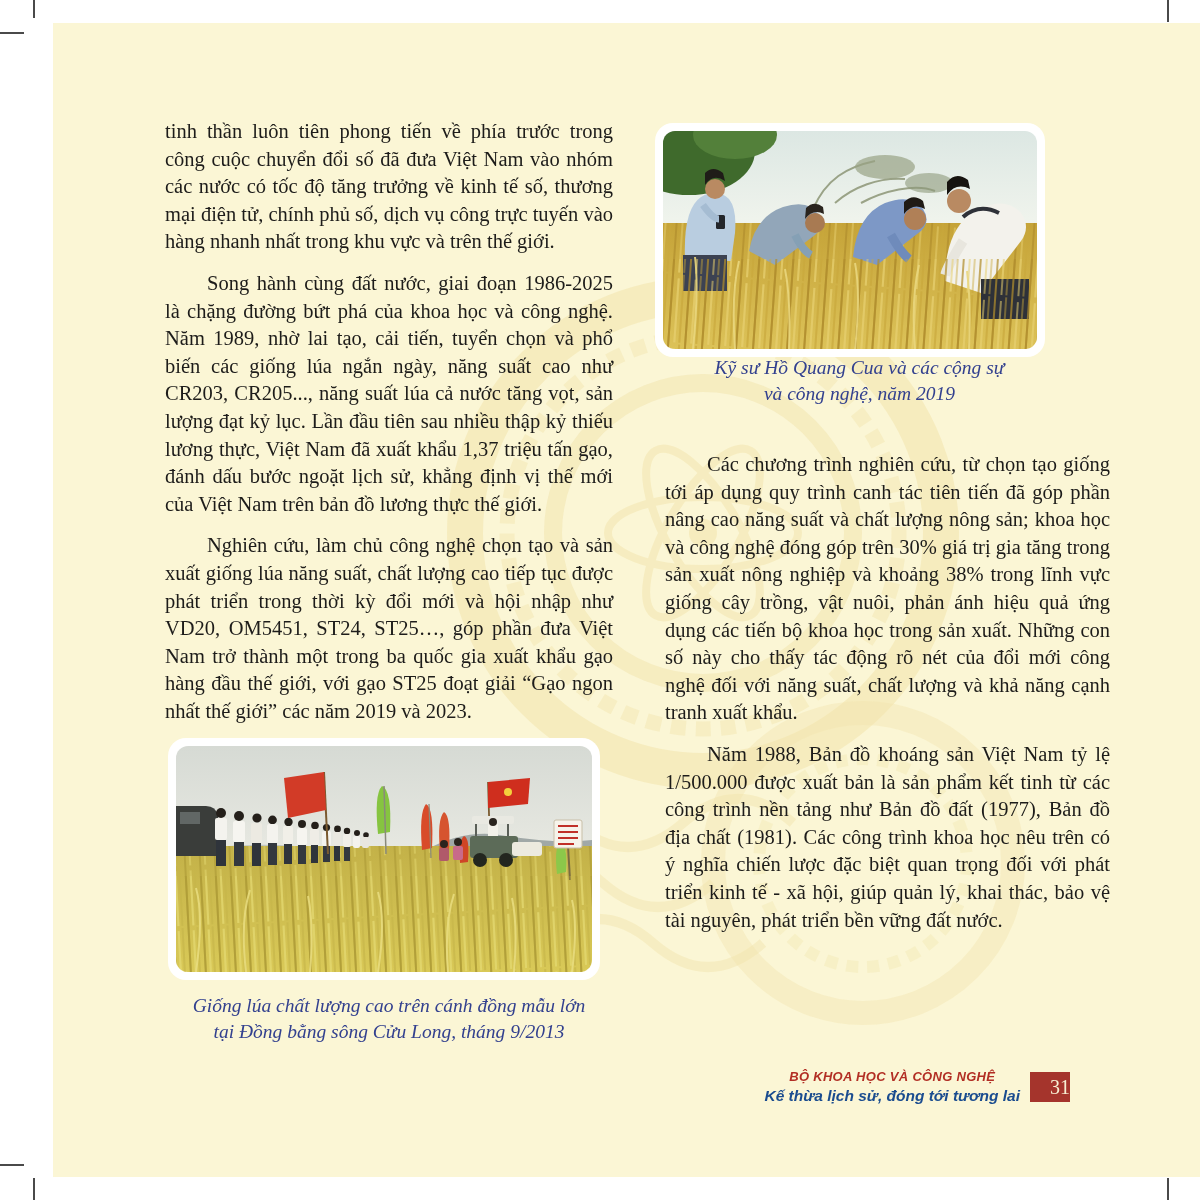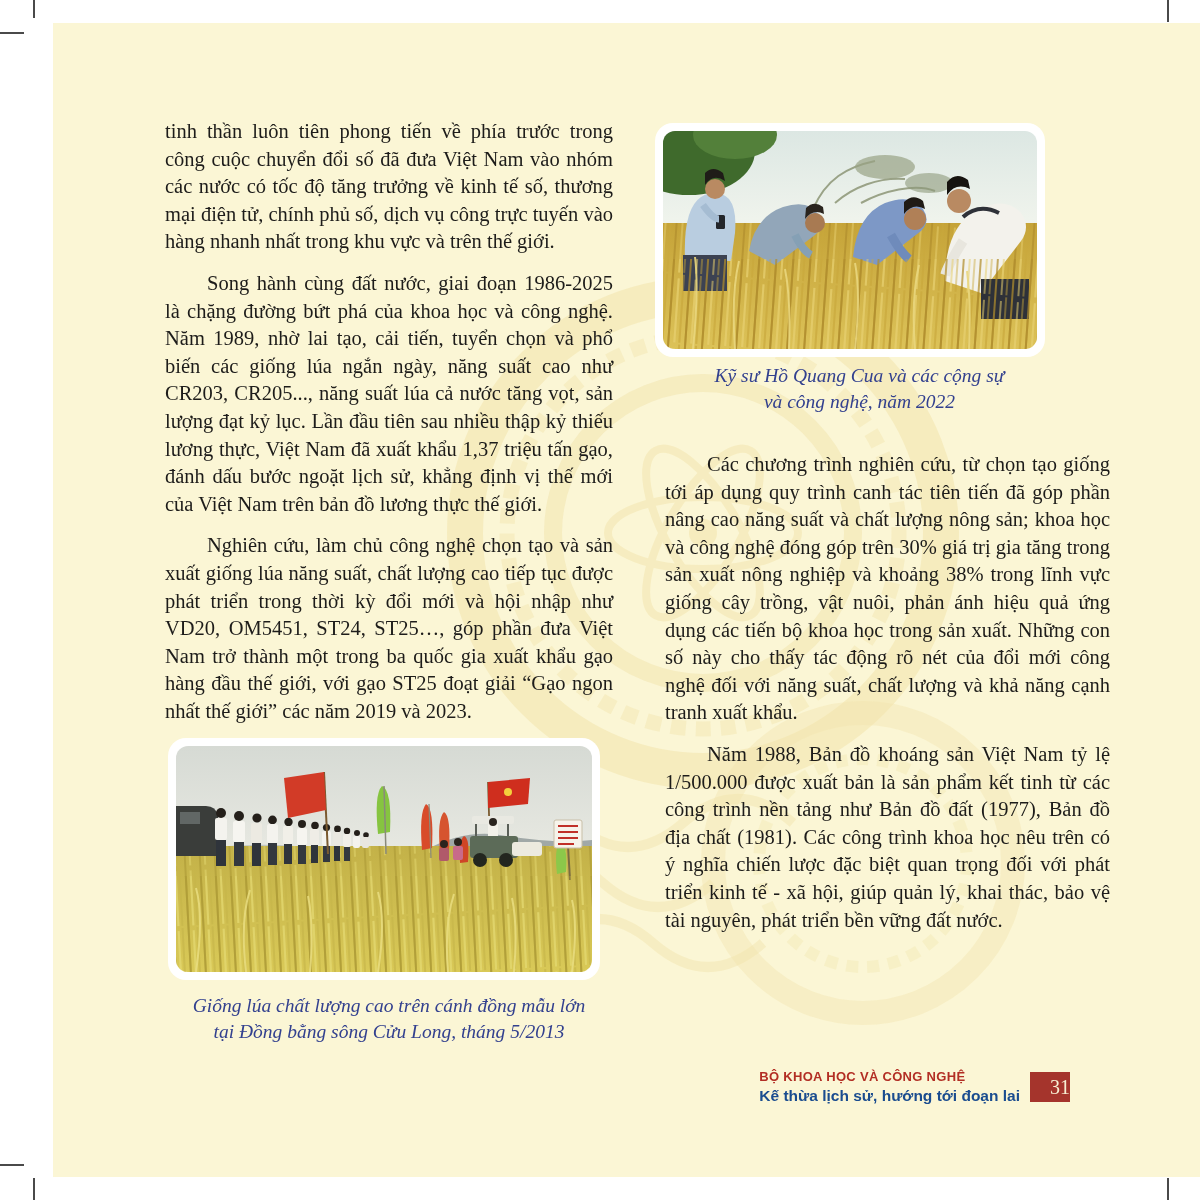--- a/index.html
+++ b/index.html
@@ -27,28 +27,28 @@
     box-sizing:border-box;
   }
   .photo-frame svg{display:block;border-radius:12px;}
   #photo-right{left:602px;top:100px;width:390px;height:234px;}
   #photo-left{left:115px;top:715px;width:432px;height:242px;}
   
   .caption{
     position:absolute;text-align:center;font-style:italic;
     color:var(--caption-blue,#33418F);font-size:19.5px;line-height:26px;
   }
-  #caption-right{left:584px;top:340px;width:445px;}
+  #caption-right{left:584px;top:332px;width:445px;}
   #caption-left{left:112px;top:970px;width:448px;}
   
   .footer{
     position:absolute;top:1046px;right:132px;display:flex;align-items:center;gap:10px;
     font-family:"Liberation Sans","DejaVu Sans",sans-serif;
   }
-  .footer-textblock{text-align:left;}
+  .footer-textblock{text-align:center;font-style:italic;}
   .footer-org{
     color:var(--footer-red,#B22E24);font-weight:bold;font-size:13px;letter-spacing:.3px;
   }
   .footer-tagline{
     color:var(--footer-blue,#1A4C8F);font-weight:bold;font-size:15.5px;margin-top:3px;
   }
   .page-number-box{
     width:40px;height:30px;background:var(--badge-red,#A5342C);
     display:flex;align-items:center;justify-content:flex-end;
     color:#F7EFD3;font-family:"Liberation Serif",serif;font-size:20px;
@@ -159,21 +159,21 @@
 
       <rect y="128" width="374" height="90" fill="url(#stalks1)" opacity="0.9"></rect>
       <g stroke="#e9d67d" stroke-width="2" fill="none" opacity="0.9">
         <path d="M30 218 q6 -60 2 -92 m40 92 q-4 -55 4 -88 m50 88 q2 -50 -4 -80 m70 80 q6 -55 0 -86 m60 86 q-4 -50 4 -84 m50 84 q2 -48 -2 -78"></path>
       </g>
     </svg>
   </div>
 
   <div class="caption" id="caption-right">
     <div>Kỹ sư Hồ Quang Cua và các cộng sự</div>
-    <div>và công nghệ, năm 2022</div>
+    <div>và công nghệ, năm 2019</div>
   </div>
 
   <div class="col" id="right-paragraphs">
     <p>Các chương trình nghiên cứu, từ chọn tạo giống tới áp dụng quy trình canh tác tiên tiến đã góp phần nâng cao năng suất và chất lượng nông sản; khoa học và công nghệ đóng góp trên 30% giá trị gia tăng trong sản xuất nông nghiệp và khoảng 38% trong lĩnh vực giống cây trồng, vật nuôi, phản ánh hiệu quả ứng dụng các tiến bộ khoa học trong sản xuất. Những con số này cho thấy tác động rõ nét của đổi mới công nghệ đối với năng suất, chất lượng và khả năng cạnh tranh xuất khẩu.</p>
     <p>Năm 1988, Bản đồ khoáng sản Việt Nam tỷ lệ 1/500.000 được xuất bản là sản phẩm kết tinh từ các công trình nền tảng như Bản đồ đất (1977), Bản đồ địa chất (1981). Các công trình khoa học nêu trên có ý nghĩa chiến lược đặc biệt quan trọng đối với phát triển kinh tế - xã hội, giúp quản lý, khai thác, bảo vệ tài nguyên, phát triển bền vững đất nước.</p>
   </div>
 
   <div class="photo-frame" id="photo-left">
     <svg width="416" height="226" viewBox="0 0 416 226">
       <defs>
@@ -307,26 +307,26 @@
 
       <rect y="130" width="416" height="96" fill="url(#stalks2)" opacity="0.95"></rect>
       <g stroke="#e9dd80" stroke-width="2" fill="none" opacity="0.85">
         <path d="M20 226 q8 -56 0 -84 m50 84 q-6 -52 4 -82 m60 82 q4 -48 -2 -76 m70 76 q8 -52 0 -80 m70 80 q-4 -48 6 -78 m60 78 q4 -46 -2 -74 m60 74 q6 -48 0 -72"></path>
       </g>
     </svg>
   </div>
 
   <div class="caption" id="caption-left">
     <div>Giống lúa chất lượng cao trên cánh đồng mẫu lớn</div>
-    <div>tại Đồng bằng sông Cửu Long, tháng 5/2013</div>
+    <div>tại Đồng bằng sông Cửu Long, tháng 9/2013</div>
   </div>
 
   <div class="footer">
     <div class="footer-textblock">
       <div class="footer-org">BỘ KHOA HỌC VÀ CÔNG NGHỆ</div>
-      <div class="footer-tagline">Kế thừa lịch sử, hướng tới đoạn lai</div>
+      <div class="footer-tagline">Kế thừa lịch sử, đóng tới tương lai</div>
     </div>
     <div class="page-number-box">
       <span>31</span>
     </div>
   </div>
 
 </div>
 
 </body></html>

